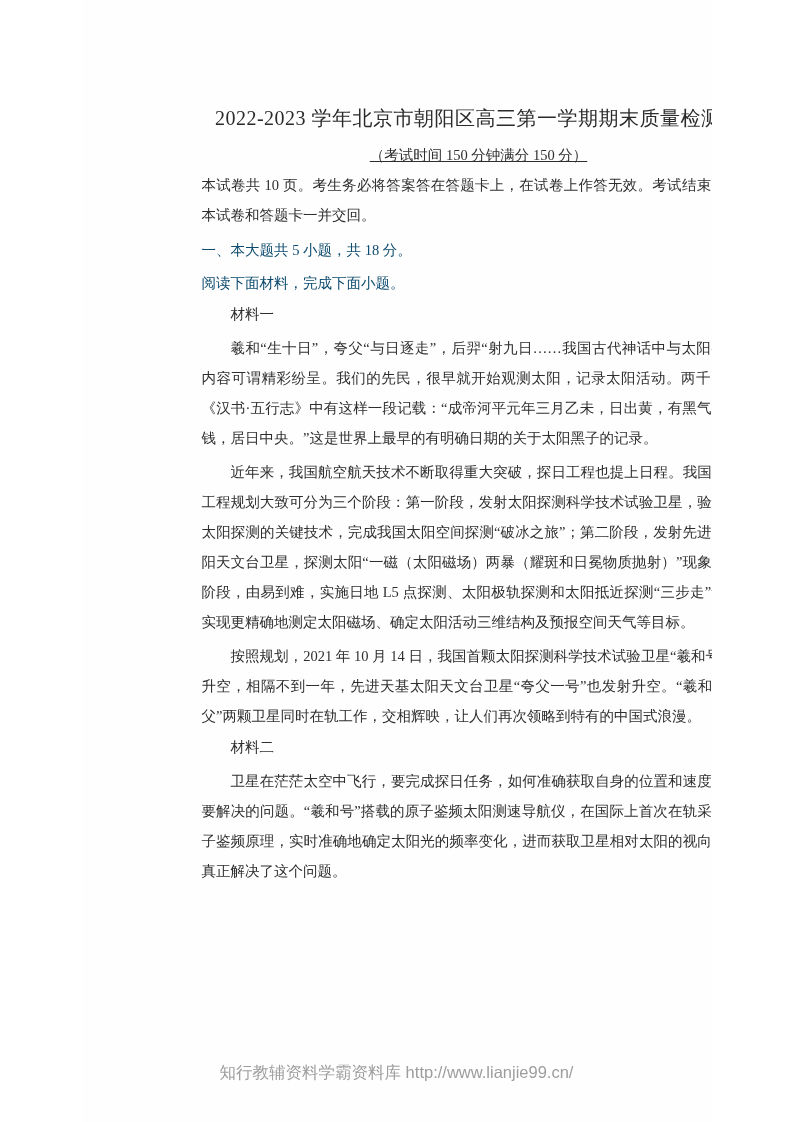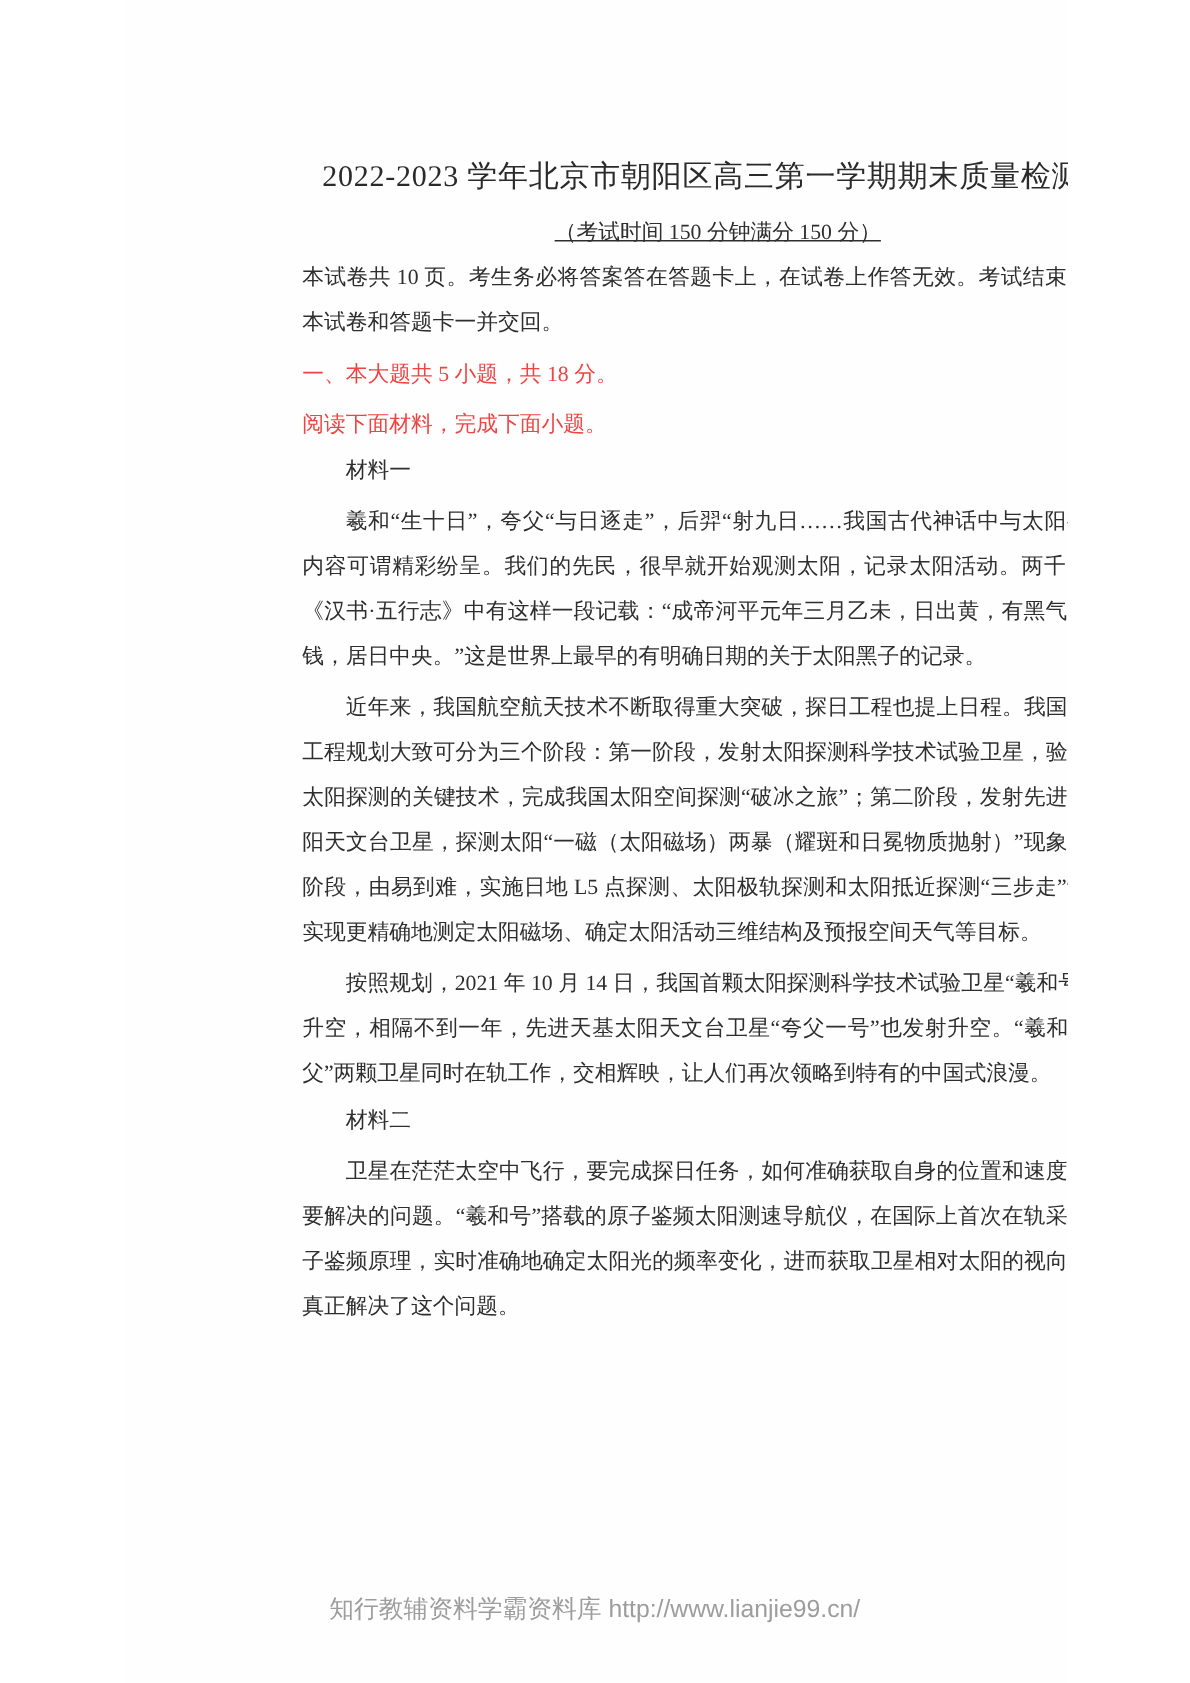--- a/index.html
+++ b/index.html
@@ -34,21 +34,21 @@
     font-size: 14.5px;
     line-height: 30px;
     color: #2e2e2e;
     text-decoration: underline;
   }
   .body-text { margin-top: 0; }
   .line {
     font-size: 14.5px;
     line-height: 30px;
     text-align: justify;
-    color: #ef4444;
+    color: #0c4a6e;
   }
   .para {
     font-size: 14.5px;
     line-height: 30px;
     text-align: justify;
     text-indent: 2em;
     color: #2e2e2e;
     margin-top: 4px;
   }
   .notice { margin-top: 0; text-indent: 0; }

